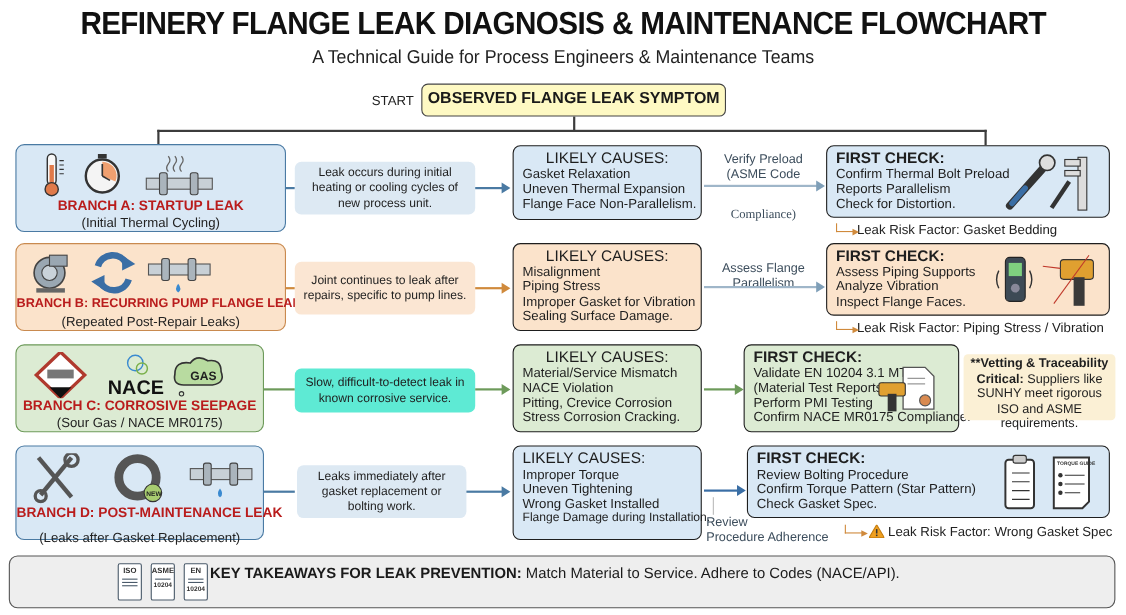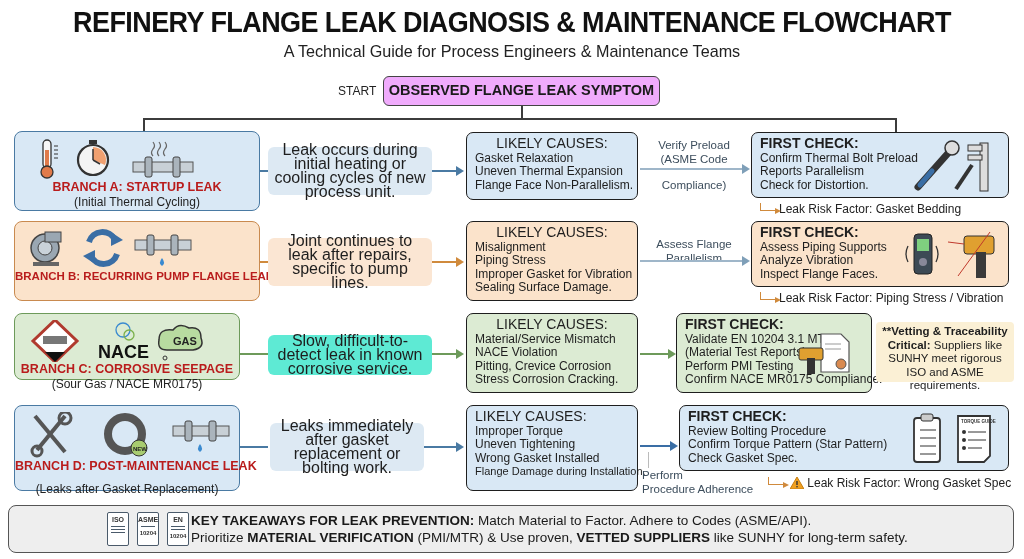--- a/index.html
+++ b/index.html
@@ -6,40 +6,40 @@
   html, body { width: 1024px; height: 559px; background: #ffffff; overflow: hidden; }
   body { font-family: "Liberation Sans", "DejaVu Sans", sans-serif; color: #1e1e1e; position: relative; }
 
   .title { position: absolute; top: 6px; left: 0; width: 1024px; text-align: center;
     font-weight: 700; font-size: 29px; letter-spacing: -0.6px; color: #111; transform: scaleX(0.93); }
   .subtitle { position: absolute; top: 42px; left: 0; width: 1024px; text-align: center;
     font-size: 17px; color: #222; transform: scaleX(0.95); }
 
   .start-label { position: absolute; top: 84px; left: 338px; font-size: 12px; color: #222; }
   .start-box { position: absolute; top: 76px; left: 383px; width: 277px; height: 30px;
-    border: 1.5px solid #444; border-radius: 6px; background: #f0abfc;
+    border: 1.5px solid #444; border-radius: 6px; background: #fef9c3;
     font-weight: 700; font-size: 14.5px; text-align: center; line-height: 27px; color: #1a1a1a; }
 
   .line { position: absolute; background: #3c3c3c; }
 
   .box { position: absolute; border-radius: 8px; border: 1.5px solid; }
   .blue  { background: #d9e8f5; border-color: #4a7aa3; }
   .orange{ background: #fbe3cb; border-color: #c98a4f; }
   .green { background: #dcebd3; border-color: #6d9a5a; }
   .desc-blue  { background: #dde9f3; }
   .desc-orange{ background: #fbe6d3; }
   .desc-green { background: #5eead4; }
 
   .branch .icons { position: absolute; top: 6px; left: 0; width: 100%; height: 42px; }
   .branch .btitle { position: absolute; left: 0; width: 100%; text-align: center;
     font-weight: 700; font-size: 12.5px; color: #b91c1c; white-space: nowrap; }
   .branch .bsub { position: absolute; left: 0; width: 100%; text-align: center;
     font-size: 12px; color: #222; }
 
-  .desc { position: absolute; border-radius: 6px; font-size: 16px; line-height: 14px;
+  .desc { position: absolute; border-radius: 6px; font-size: 11px; line-height: 14px;
     text-align: center; display: flex; align-items: center; justify-content: center; padding: 20px 6px; }
 
   .causes { position: absolute; border-radius: 7px; border: 1.5px solid; padding: 4px 8px; font-size: 12px; line-height: 13.5px; }
   .causes .ch { font-weight: 400; font-size: 14px; text-align: center; display: block; margin-bottom: 1px; }
   .causes .ch.left { text-align: left; }
   .causes .item { display: block; white-space: nowrap; }
 
   .check { position: absolute; border-radius: 7px; border: 1.5px solid; padding: 4px 8px; font-size: 12px; line-height: 13.5px; }
   .check .ch { font-weight: 700; font-size: 14px; display: block; margin-bottom: 1px; }
   .check .item { display: block; white-space: nowrap; }
@@ -119,21 +119,21 @@
 
 <div class="causes blue" style="left:466px;top:132px;width:172px;height:68px;">
   <span class="ch">LIKELY CAUSES:</span>
   <span class="item">Gasket Relaxation</span>
   <span class="item">Uneven Thermal Expansion</span>
   <span class="item">Flange Face Non-Parallelism.</span>
 </div>
 <div class="arrow-label" style="left:644px;top:138px;width:100px;">
   <div>Verify Preload</div>
   <div>(ASME Code</div>
-  <div style="margin-top:12px;">Compliance)</div>
+  <div style="margin-top:22px;font-family:Liberation Serif, serif;">Compliance)</div>
 </div>
 <div class="arrow" style="left:640px;top:168px;width:108px;background:#9fb6c9;border-left-color:#7f9fb8;"></div>
 
 <div class="check blue" style="left:751px;top:132px;width:258px;height:66px;">
   <span class="ch">FIRST CHECK:</span>
   <span class="item">Confirm Thermal Bolt Preload</span>
   <span class="item">Reports Parallelism</span>
   <span class="item">Check for Distortion.</span>
   <svg style="position:absolute;right:8px;top:6px;" width="90" height="54" viewBox="0 0 90 54">
     <g>
@@ -168,20 +168,21 @@
       </g>
       <g>
         <rect x="120" y="12" width="56" height="10" fill="#c8d0d6" stroke="#555"></rect>
         <rect x="132" y="7" width="7" height="20" rx="2" fill="#aab4bc" stroke="#444"></rect>
         <rect x="156" y="7" width="7" height="20" rx="2" fill="#aab4bc" stroke="#444"></rect>
         <path d="M147 30 q-4 5 0 8 q4 -3 0 -8z" fill="#3a8ad0"></path>
       </g>
     </svg>
   </div>
   <div class="btitle" style="top:48px;font-size:11.5px;">BRANCH B: RECURRING PUMP FLANGE LEAK</div>
+  <div class="bsub" style="top:63px;">(Repeated Post-Repair Leaks)</div>
 </div>
 <div class="line" style="left:260px;top:261px;width:8px;height:2px;background:#d08a3c;"></div>
 <div class="desc desc-orange" style="left:268px;top:238px;width:164px;height:48px;">Joint continues to leak after repairs, specific to pump lines.</div>
 <div class="arrow" style="left:432px;top:261px;width:30px;background:#d08a3c;border-left-color:#d08a3c;"></div>
 
 <div class="causes orange" style="left:466px;top:221px;width:172px;height:80px;">
   <span class="ch">LIKELY CAUSES:</span>
   <span class="item">Misalignment</span>
   <span class="item">Piping Stress</span>
   <span class="item">Improper Gasket for Vibration</span>
@@ -208,21 +209,21 @@
     <g>
       <rect x="64" y="8" width="30" height="18" rx="3" fill="#e0a030" stroke="#333"></rect>
       <rect x="76" y="24" width="10" height="26" fill="#3a3a3a"></rect>
       <line x1="48" y1="14" x2="64" y2="16" stroke="#c0392b" stroke-width="1"></line>
       <line x1="58" y1="48" x2="90" y2="4" stroke="#c0392b" stroke-width="1"></line>
     </g>
   </svg>
 </div>
 <div class="risk" style="left:760px;top:291px;"><span class="hook"></span><span>Leak Risk Factor: Piping Stress / Vibration</span></div>
 
-<div class="box green branch" style="left:14px;top:313px;width:226px;height:67px;">
+<div class="box green branch" style="left:14px;top:313px;width:226px;height:80px;">
   <div class="icons">
     <svg width="226" height="42" viewBox="0 0 226 42">
       <g>
         <polygon points="40,0 62,21 40,42 18,21" fill="#fff" stroke="#b03a2e" stroke-width="3"></polygon>
         <polygon points="40,42 30,32 50,32" fill="#111"></polygon>
         <rect x="28" y="16" width="24" height="8" fill="#777"></rect>
       </g>
       <g>
         <circle cx="108" cy="10" r="7" fill="none" stroke="#3a8ad0" stroke-width="1.3"></circle>
         <circle cx="114" cy="15" r="5" fill="none" stroke="#7ab04a" stroke-width="1.3"></circle>
@@ -307,21 +308,21 @@
 <div class="causes blue" style="left:466px;top:405px;width:172px;height:86px;">
   <span class="ch left">LIKELY CAUSES:</span>
   <span class="item">Improper Torque</span>
   <span class="item">Uneven Tightening</span>
   <span class="item">Wrong Gasket Installed</span>
   <span class="item" style="font-size:11px;">Flange Damage during Installation.</span>
 </div>
 <div class="arrow" style="left:640px;top:445px;width:36px;background:#3a6ea5;border-left-color:#3a6ea5;"></div>
 <div class="line" style="left:648px;top:452px;width:1px;height:16px;background:#bbb;"></div>
 <div class="arrow-label" style="left:642px;top:468px;text-align:left;width:120px;">
-  <div>Perform</div>
+  <div>Review</div>
   <div>Procedure Adherence</div>
 </div>
 
 <div class="check blue" style="left:679px;top:405px;width:330px;height:66px;">
   <span class="ch">FIRST CHECK:</span>
   <span class="item">Review Bolting Procedure</span>
   <span class="item">Confirm Torque Pattern (Star Pattern)</span>
   <span class="item">Check Gasket Spec.</span>
   <svg style="position:absolute;right:10px;top:6px;" width="90" height="54" viewBox="0 0 90 54">
     <g>
@@ -351,16 +352,15 @@
       <rect x="6.3" y="4" width="1.4" height="4" fill="#333"></rect>
       <rect x="6.3" y="9" width="1.4" height="1.4" fill="#333"></rect>
     </svg><span>Leak Risk Factor: Wrong Gasket Spec</span>
 </div>
 
 <div class="footer">
   <div class="doc" style="left:98px;"><span>ISO</span><span class="l"></span><span class="l"></span><span class="l"></span></div>
   <div class="doc" style="left:128px;"><span>ASME</span><span class="l"></span><span style="display:block;font-size:6px;">10204</span></div>
   <div class="doc" style="left:158px;"><span>EN</span><span class="l"></span><span class="l"></span><span style="display:block;font-size:6px;">10204</span></div>
   <div class="text">
-    <div><b>KEY TAKEAWAYS FOR LEAK PREVENTION:</b><span> Match Material to Factor. Adhere to Codes (ASME/API).</span></div>
-    <div><span>Prioritize </span><b>MATERIAL VERIFICATION</b><span> (PMI/MTR) &amp; Use proven, </span><b>VETTED SUPPLIERS</b><span> like SUNHY for long-term safety.</span></div>
+    <div><b>KEY TAKEAWAYS FOR LEAK PREVENTION:</b><span> Match Material to Service. Adhere to Codes (NACE/API).</span></div>
   </div>
 </div>
 
 </body></html>

